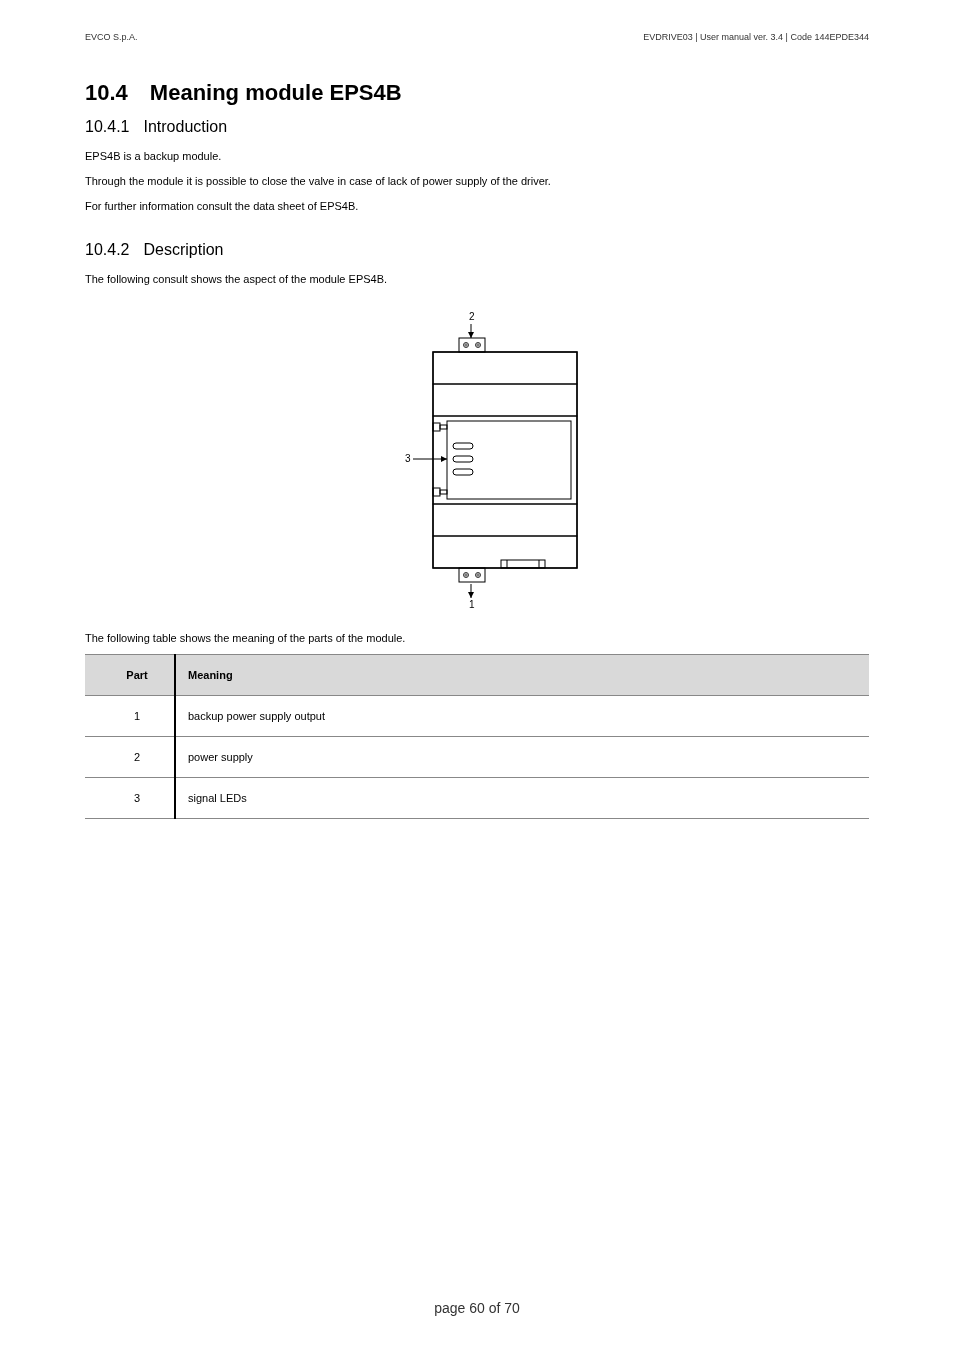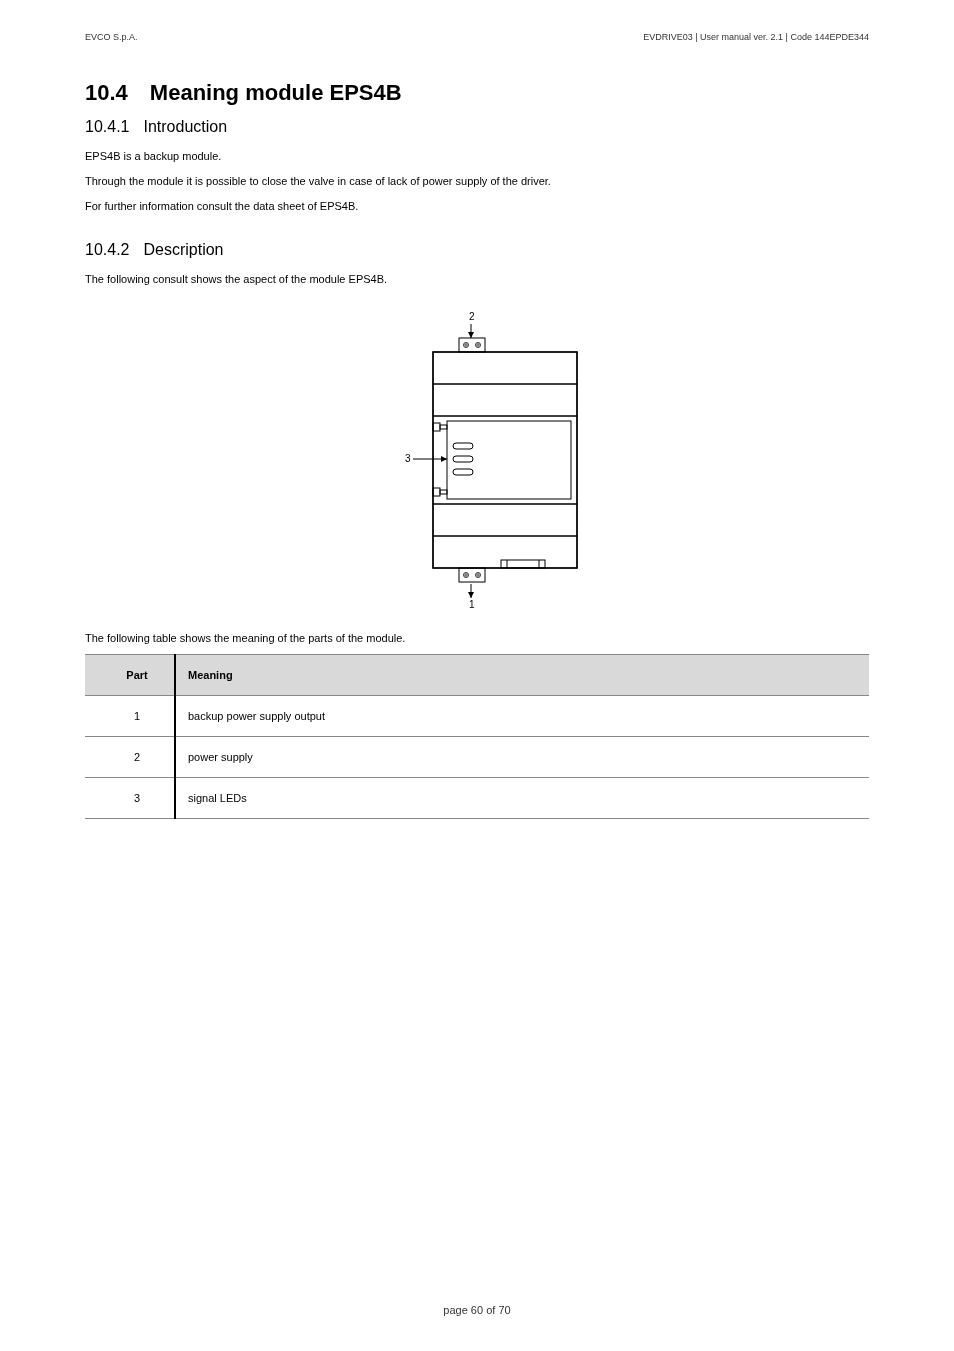--- a/index.html
+++ b/index.html
@@ -84,30 +84,30 @@
     td.col-part {
       text-align: center;
       font-weight: normal;
     }
     .footer {
       position: absolute;
       bottom: 35px;
       left: 0;
       right: 0;
       text-align: center;
-      font-size: 11px;
+      font-size: 14px;
       color: #333;
     }
   </style>
 </head>
 <body>
 
 <div class="header">
   <span>EVCO S.p.A.</span>
-  <span>EVDRIVE03 | User manual ver. 2.1 | Code 144EPDE344</span>
+  <span>EVDRIVE03 | User manual ver. 3.4 | Code 144EPDE344</span>
 </div>
 
 <h1 class="section-title">
   <span class="section-number">10.4</span><span>Meaning module EPS4B</span>
 </h1>
 
 <h2 class="subsection-title">
   <span class="subsection-number">10.4.1</span><span>Introduction</span>
 </h2>
 

